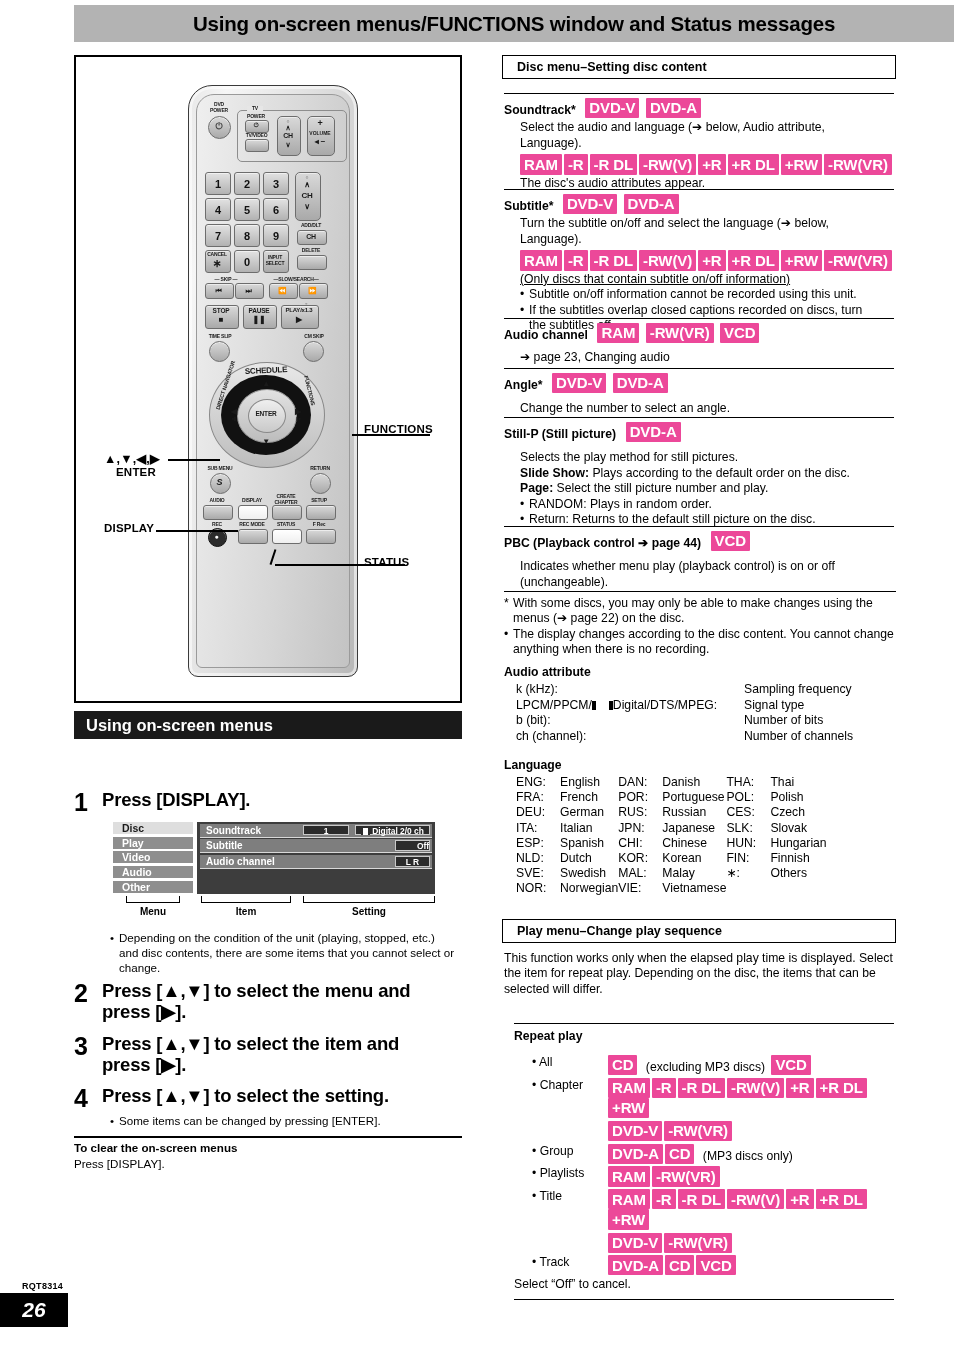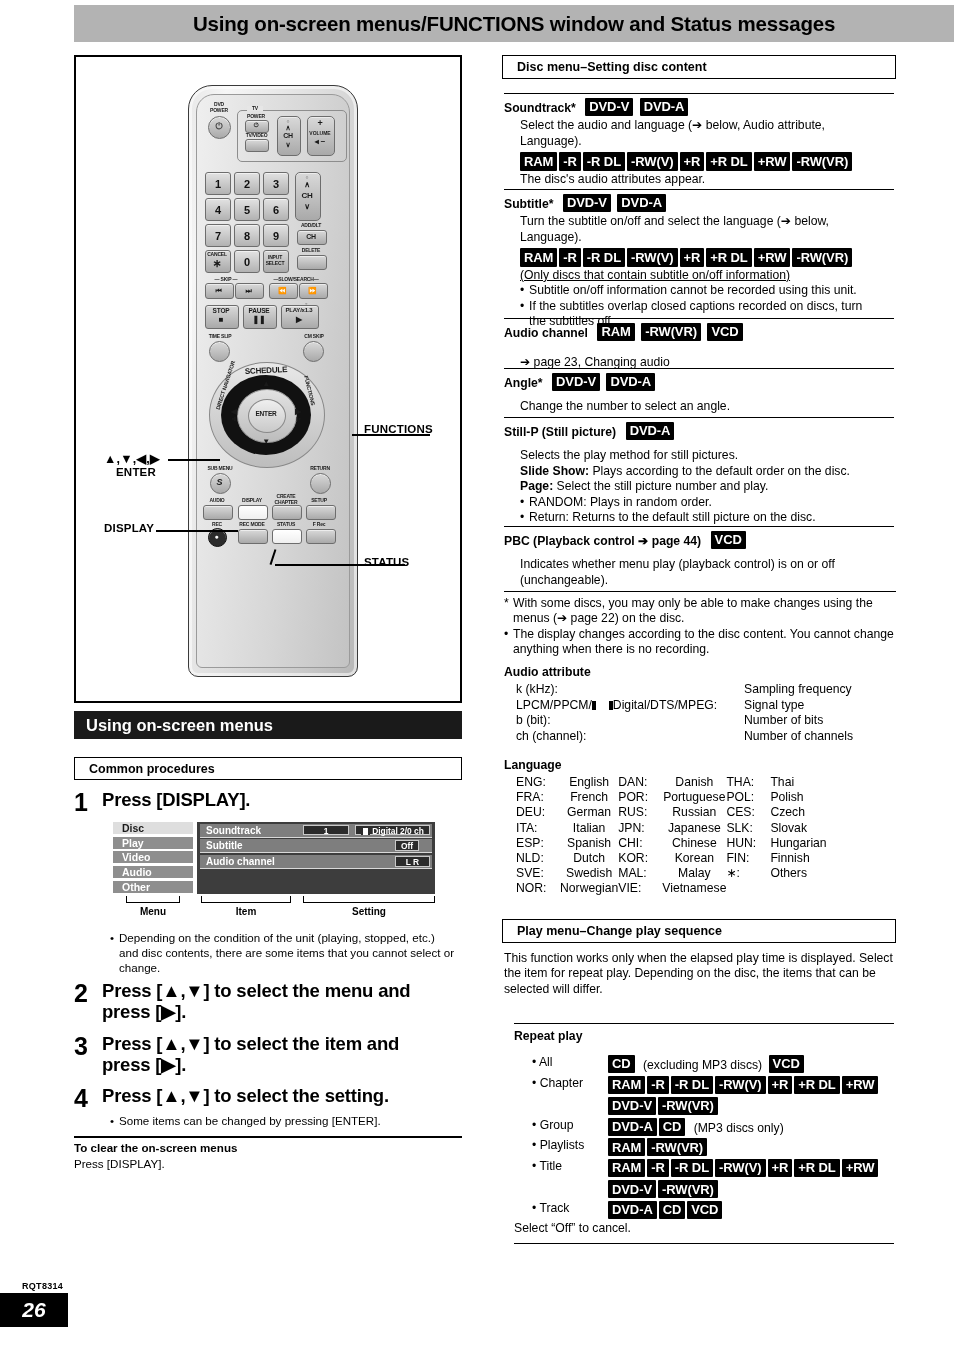--- a/index.html
+++ b/index.html
@@ -111,35 +111,35 @@
   .rule{position:absolute;background:#000;}
   .clear-head{position:absolute;font-size:11.6px;font-weight:bold;}
   .clear-body{position:absolute;font-size:11.6px;}
 
   
   .right-col{position:absolute;left:502px;top:55px;width:394px;}
   .rc{position:absolute;}
   .rtitle{font-size:12.2px;font-weight:bold;}
   .rtext{font-size:12.2px;line-height:1.27;}
   .chip{
-    display:inline-block;background:#000000;color:#fff;
-    font-size:13px;font-weight:bold;line-height:1;
+    display:inline-block;background:#ec4899;color:#fff;
+    font-size:15px;font-weight:bold;line-height:1;
     padding:2.4px 4px 2.8px;border-radius:1px;vertical-align:1px;
     letter-spacing:-0.1px;margin-right:2px;white-space:nowrap;
   }
   .chip-row{margin:3px 0 1px;}
   .blist{font-size:12.2px;line-height:1.27;}
   .blist .b{display:flex;}
   .blist .b .dot{width:9px;flex:none;}
   .hr-thin{height:1px;background:#000;}
 
   table.lang{border-collapse:collapse;font-size:12.2px;}
   table.lang td{padding:0 0 1.2px 0;vertical-align:top;white-space:nowrap;}
   td.code{width:44px;}
-  td.name{padding-right:30px;text-align:center;}
+  td.name{padding-right:30px;}
 
   table.attr{border-collapse:collapse;font-size:12.2px;}
   table.attr td{padding:0 0 1.5px 0;vertical-align:top;white-space:nowrap;}
   td.attr-l{width:228px;}
 
   table.rep{border-collapse:collapse;font-size:12.2px;}
   table.rep td{padding:0 0 2.5px 0;vertical-align:top;}
   td.rep-l{width:76px;white-space:nowrap;}
 
   
@@ -300,23 +300,20 @@
       <div class="lead" style="left:199px;top:507px;width:130px;height:1.6px;"></div>
       <div class="lead" style="left:196px;top:492px;width:1.6px;height:16px;transform:rotate(18deg);"></div>
       <div class="callout" style="left:288px;top:499px;">STATUS</div>
     </div>
   </div>
 
   <div class="sec-bar">
     <span>Using on-screen menus</span>
   </div>
 
-  <div class="boxhead" style="position:absolute;left:74px;top:757px;width:388px;height:23px;">
-    <span>Common procedures</span>
-  </div>
 
   <div class="step" style="left:74px;top:789px;width:388px;">
     <div class="step-num">1</div>
     <div class="step-txt" style="width:350px;">Press [DISPLAY].</div>
   </div>
 
   <div class="osd">
     <div class="osd-menu">
       <div class="sel">Disc</div>
       <div>Play</div>
@@ -325,21 +322,21 @@
       <div>Other</div>
     </div>
     <div class="osd-right">
       <div class="osd-row" style="margin-top:1.5px;">
         <span class="lbl">Soundtrack</span>
         <span class="osd-chip" style="left:103px;width:46px;">1</span>
         <span class="osd-chip" style="left:155px;width:75px;"><i class="osd-dd"></i><b>Digital  2/0 ch</b></span>
       </div>
       <div class="osd-row">
         <span class="lbl">Subtitle</span>
-        <span class="osd-chip" style="left:195px;width:24px;">Off</span>
+        <span class="osd-chip" style="left:195px;width:35px;text-align:right;">Off</span>
       </div>
       <div class="osd-row">
         <span class="lbl">Audio channel</span>
         <span class="osd-chip" style="left:195px;width:35px;">L R</span>
       </div>
     </div>
   </div>
   <div class="osd-braces">
     <div class="brace" style="left:13px;width:54px;"></div>
     <div class="brace" style="left:88px;width:90px;"></div>
@@ -429,21 +426,21 @@
     </div>
 
     <div class="rc" style="left:2px;top:263px;width:390px;">
       <div class="hr-thin"></div>
       <div style="padding-top:4px;">
         <span class="rtitle">Audio channel</span>
         <span class="chip" style="margin-left:5px;">RAM</span>
         <span class="chip">-RW(VR)</span>
         <span class="chip">VCD</span>
       </div>
-      <div class="rtext" style="padding:7px 0 4px 16px;margin-top:7px;">➔ page 23, Changing audio</div>
+      <div class="rtext" style="padding:7px 0 4px 16px;">➔ page 23, Changing audio</div>
     </div>
 
     <div class="rc" style="left:2px;top:313px;width:390px;">
       <div class="hr-thin"></div>
       <div style="padding-top:4px;">
         <span class="rtitle">Angle*</span>
         <span class="chip" style="margin-left:5px;">DVD-V</span>
         <span class="chip">DVD-A</span>
       </div>
       <div class="rtext" style="padding:8px 0 4px 16px;">Change the number to select an angle.</div>

